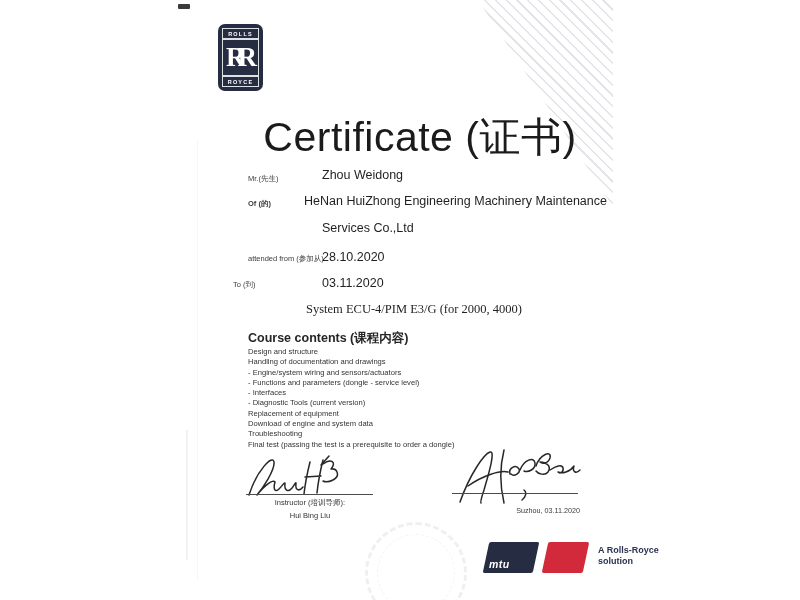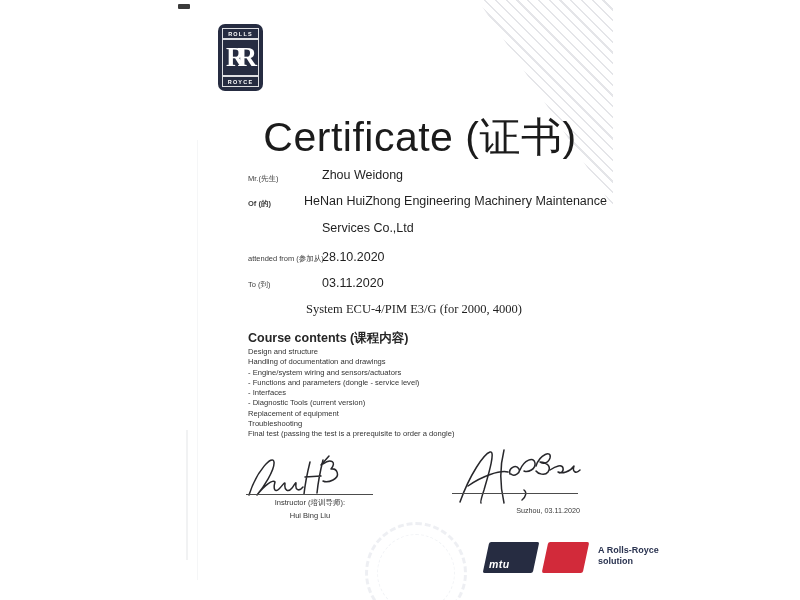--- a/index.html
+++ b/index.html
@@ -94,34 +94,35 @@
   <div class="abs f-value" style="left:322px;top:168px;">Zhou Weidong</div>
 
   <div class="abs f-label" style="left:248px;top:199px;font-weight:bold;">Of (的)</div>
   <div class="abs f-value" style="left:304px;top:194px;">HeNan HuiZhong Engineering Machinery Maintenance</div>
 
   <div class="abs f-value" style="left:322px;top:221px;">Services Co.,Ltd</div>
 
   <div class="abs f-label" style="left:248px;top:254px;">attended from (参加从)</div>
   <div class="abs f-value" style="left:322px;top:250px;">28.10.2020</div>
 
-  <div class="abs f-label" style="left:248px;top:280px;">To (到)</div>
+  <div class="abs f-label" style="left:233px;top:280px;">To (到)</div>
   <div class="abs f-value" style="left:322px;top:276px;">03.11.2020</div>
 
   <div class="abs f-value" style="left:306px;top:302px;font-family:Liberation Serif, serif;">System ECU-4/PIM E3/G (for 2000, 4000)</div>
 
   <div class="abs course-head">Course contents (课程内容)</div>
   <div class="abs course-list">
     <span>Design and structure</span>
     <span>Handling of documentation and drawings</span>
     <span>- Engine/system wiring and sensors/actuators</span>
     <span>- Functions and parameters (dongle - service level)</span>
     <span>- Interfaces</span>
     <span>- Diagnostic Tools (current version)</span>
     <span>Replacement of equipment</span>
+    <span>Download of engine and system data</span>
     <span>Troubleshooting</span>
     <span>Final test (passing the test is a prerequisite to order a dongle)</span>
   </div>
 
   <svg class="abs" style="left:243px;top:452px;" width="132" height="46" viewBox="0 0 132 46">
     <path class="sig-svg" d="M86,4 L78,13"></path>
     <path class="sig-svg" d="M6,43 C14,18 30,2 31,10 C32,18 20,36 14,43 C22,33 30,27 32,30 C30,37 32,41 36,37 C40,33 42,29 42,32 C41,38 45,41 49,36 C52,32 53,29 53,32 C52,38 56,40 60,35"></path>
     <path class="sig-svg" d="M67,10 C64,22 62,33 61,42 M80,8 C77,20 75,31 74,41 M62,25 L78,24"></path>
     <path class="sig-svg" d="M80,12 C88,6 94,10 88,17 C94,16 98,24 90,28 C86,30 82,30 80,29"></path>
   </svg>

